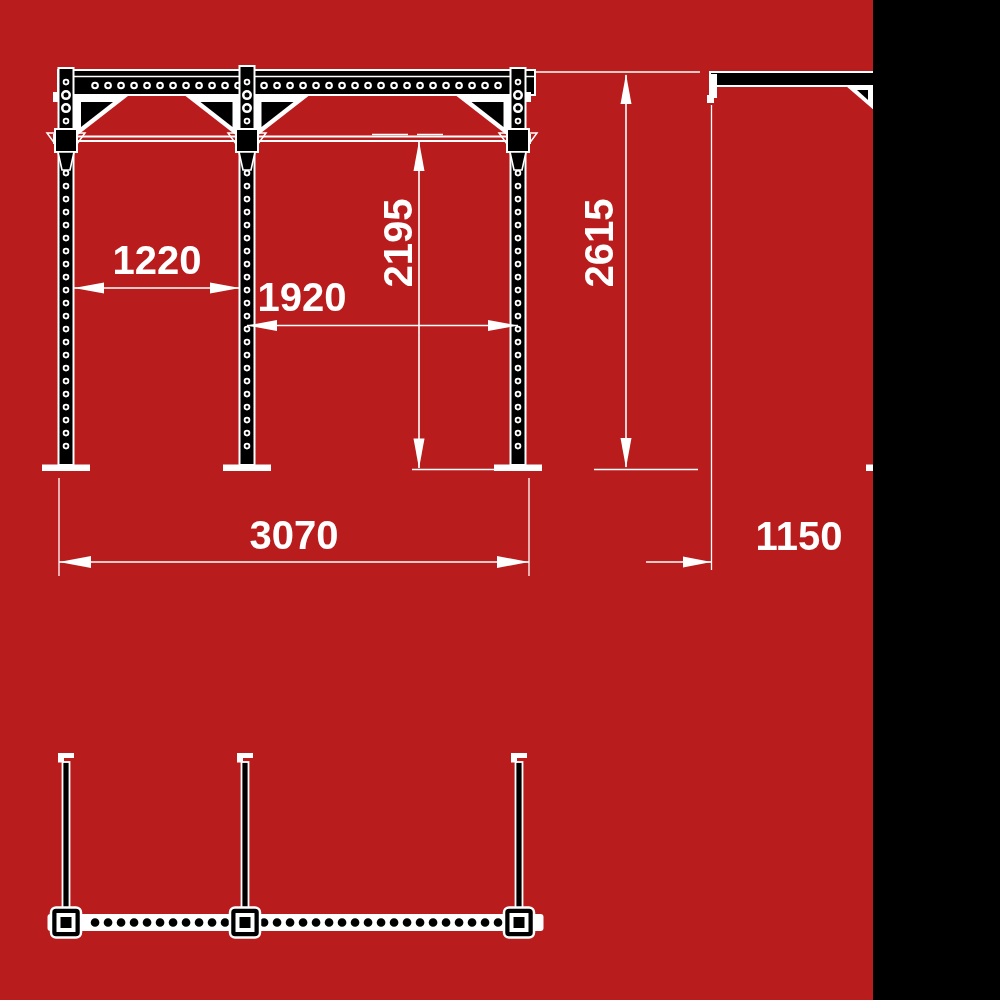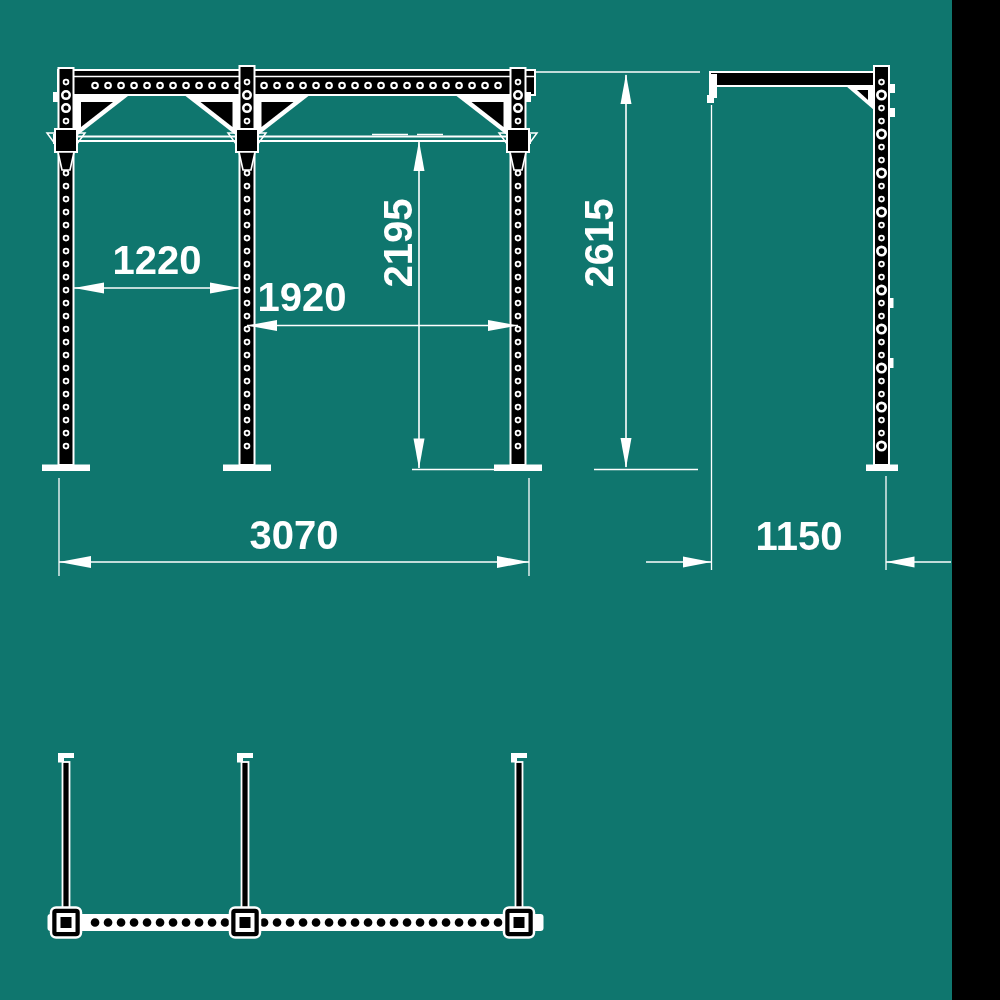--- a/index.html
+++ b/index.html
@@ -1,16 +1,16 @@
 <!DOCTYPE html>
 <html><head>
 <meta charset="utf-8">
 <style>
   html,body{margin:0;padding:0;background:#000;}
-  .stage{width:952px;height:1000px;background:#0f766e;position:relative;overflow:hidden;}
+  .stage{width:873px;height:1000px;background:#b91c1c;position:relative;overflow:hidden;}
   .dim{font:bold 40px "Liberation Sans", sans-serif;fill:#ffffff;}
   svg{display:block;}
 </style>
 </head>
 <body>
 
 <div class="stage">
 <svg width="1000" height="1000" viewBox="0 0 1000 1000">
 
   <g stroke="#ffffff" fill="none">

